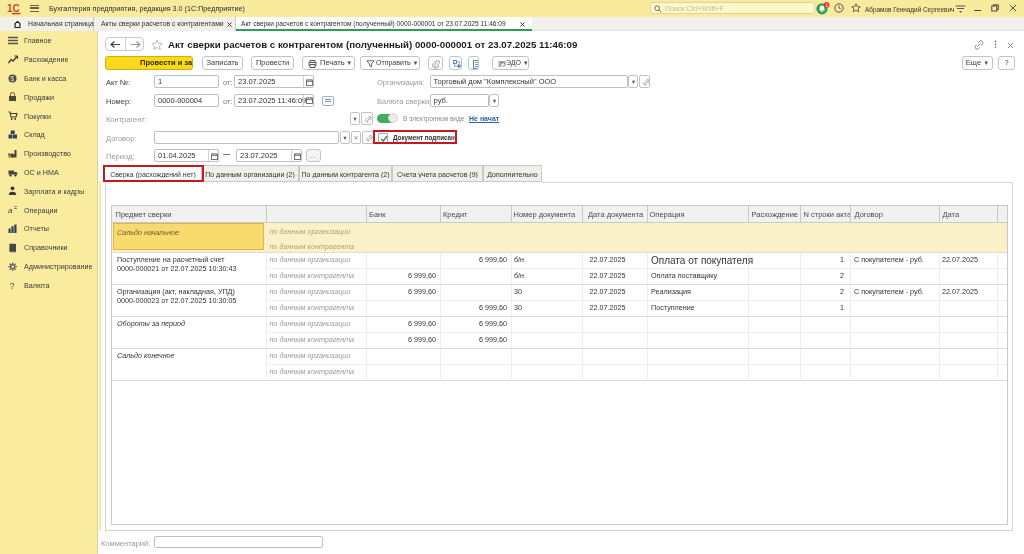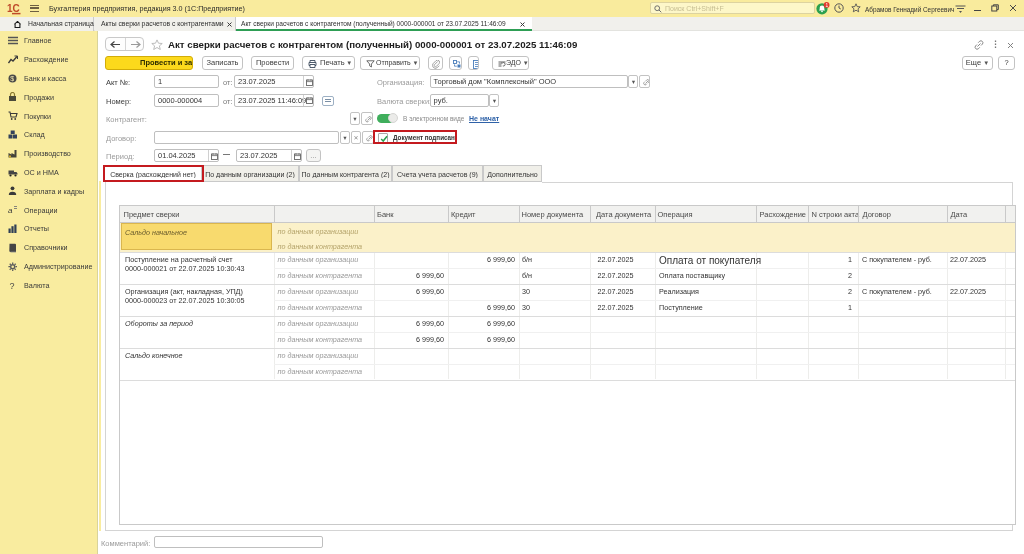--- a/index.html
+++ b/index.html
@@ -336,21 +336,21 @@
     </div>
 
   <div class="abs" style="left:10px;top:150.5px;width:908px;height:99px;border-left:1px solid #d4d4d4;"></div>
   <div class="abs" style="left:10px;top:499px;width:908px;height:1px;background:#d4d4d4;"></div>
   <div class="abs" style="left:917px;top:150.5px;width:1px;height:349px;background:#d4d4d4;"></div>
   <div class="abs" style="left:10px;top:150.5px;width:1px;height:349px;background:#d4d4d4;"></div>
 
   <div class="abs" style="left:447px;top:150.5px;width:471px;height:1px;background:#d4d4d4;"></div>
 
 
-  <div class="abs" id="table" style="left:16px;top:173.5px;width:897px;height:320px;border:1px solid #c9c9c9;background:#fff;margin-left:8px;">
+  <div class="abs" id="table" style="left:16px;top:173.5px;width:897px;height:320px;border:1px solid #c9c9c9;background:#fff;">
       <div class="abs" style="left:0;top:0;width:895px;height:17px;background:#f1f1ef;border-bottom:1px solid #c9c9c9;"></div>
       <div class="abs" style="left:3.5px;top:4.5px;font-size:7.5px;color:#4a4a4a;">Предмет сверки</div>
       <div class="abs" style="left:257px;top:4.5px;font-size:7.5px;color:#4a4a4a;">Банк</div>
       <div class="abs" style="left:331px;top:4.5px;font-size:7.5px;color:#4a4a4a;">Кредит</div>
       <div class="abs" style="left:401.5px;top:4.5px;font-size:7.5px;color:#4a4a4a;">Номер документа</div>
       <div class="abs" style="left:476px;top:4.5px;font-size:7.5px;color:#4a4a4a;">Дата документа</div>
       <div class="abs" style="left:537.5px;top:4.5px;font-size:7.5px;color:#4a4a4a;">Операция</div>
       <div class="abs" style="left:639.5px;top:4.5px;font-size:7.5px;color:#4a4a4a;">Расхождение</div>
       <div class="abs" style="left:691.5px;top:4.5px;font-size:7.5px;color:#4a4a4a;">N строки акта</div>
       <div class="abs" style="left:742.5px;top:4.5px;font-size:7.5px;color:#4a4a4a;">Договор</div>

